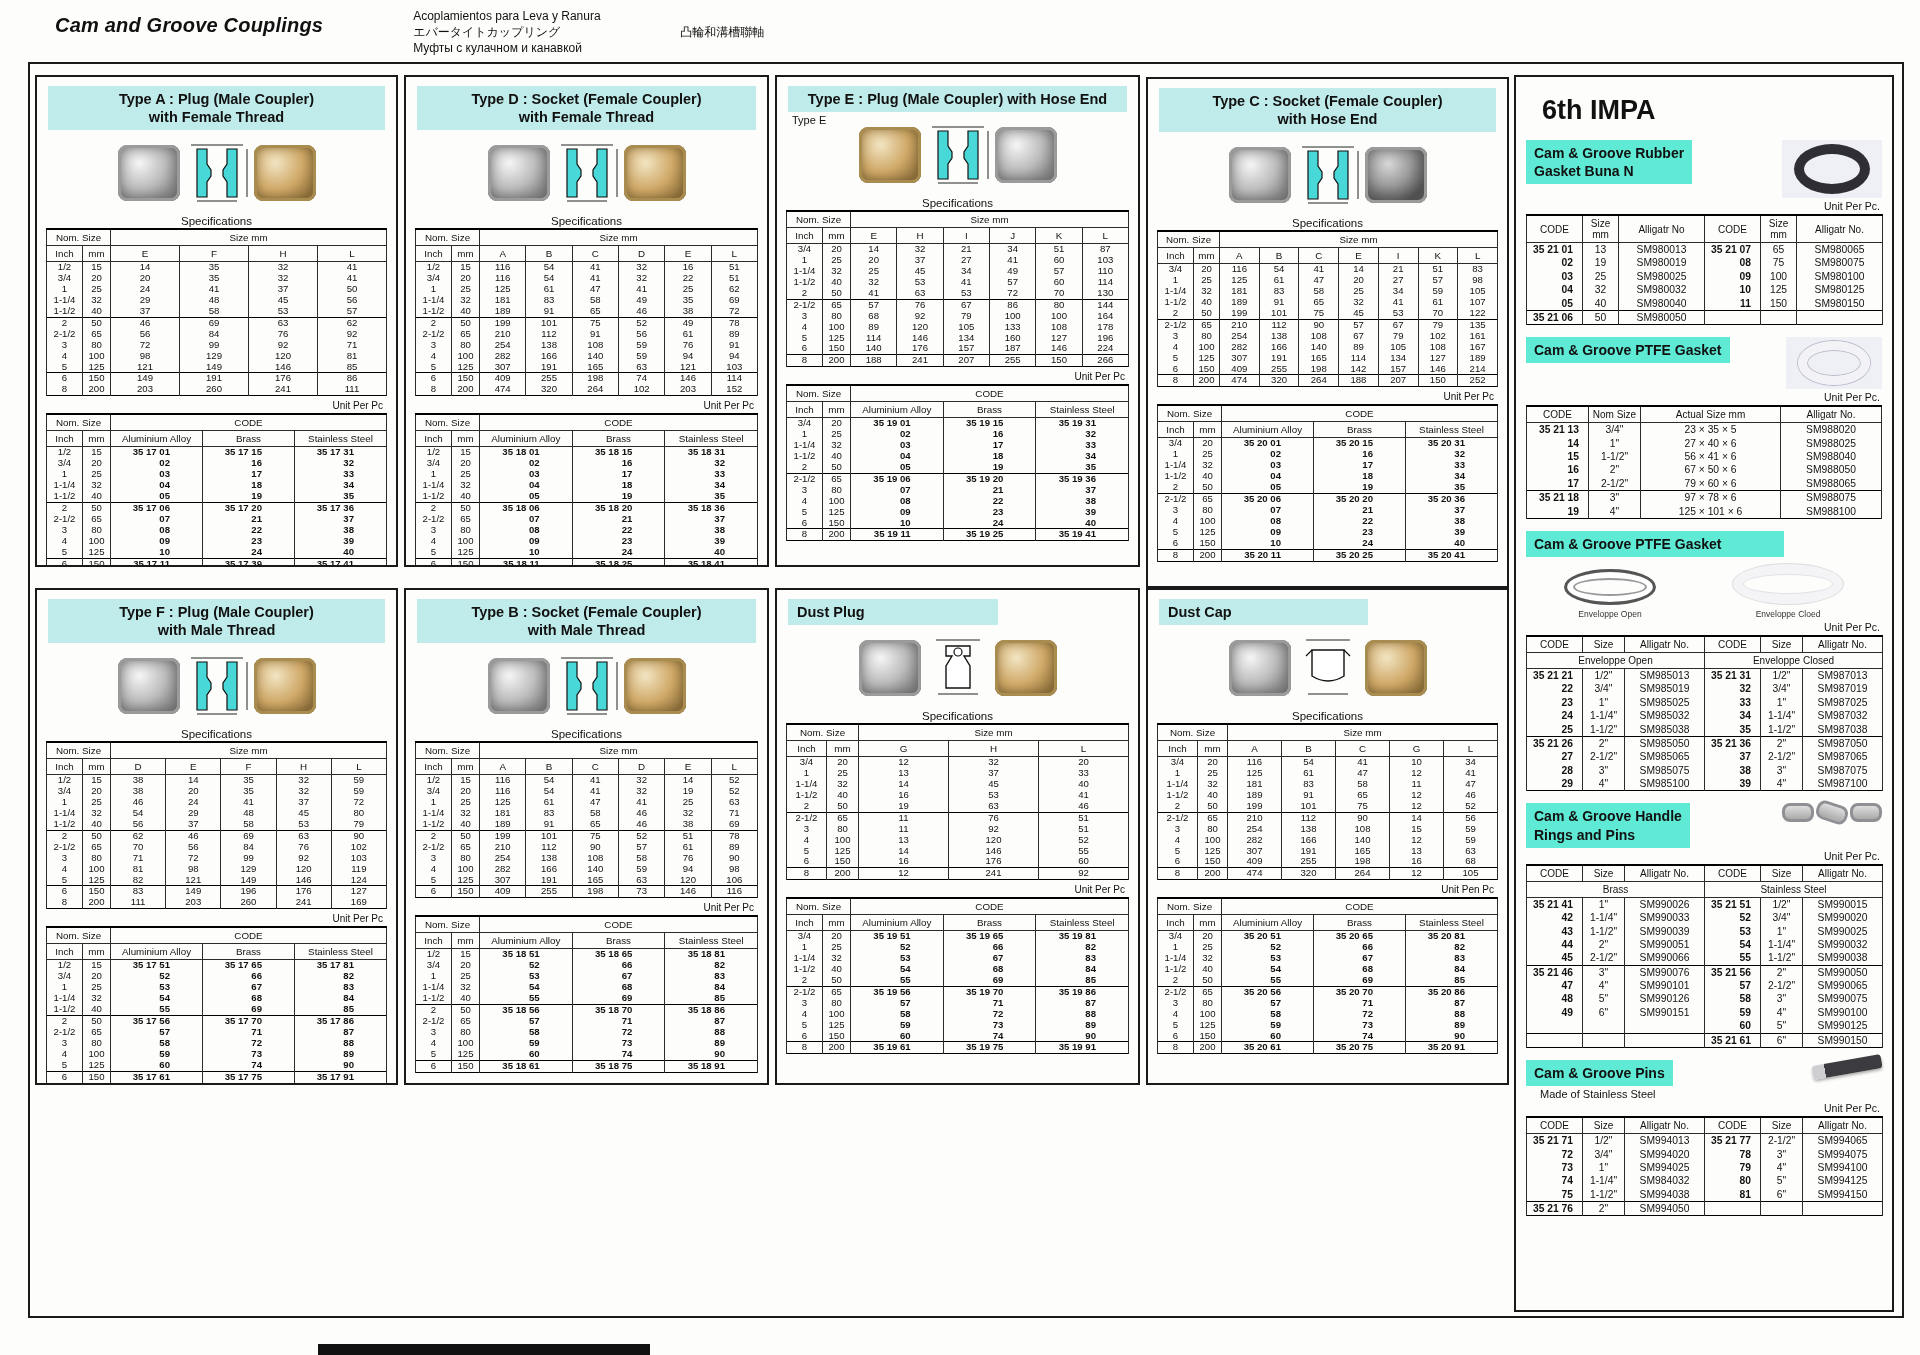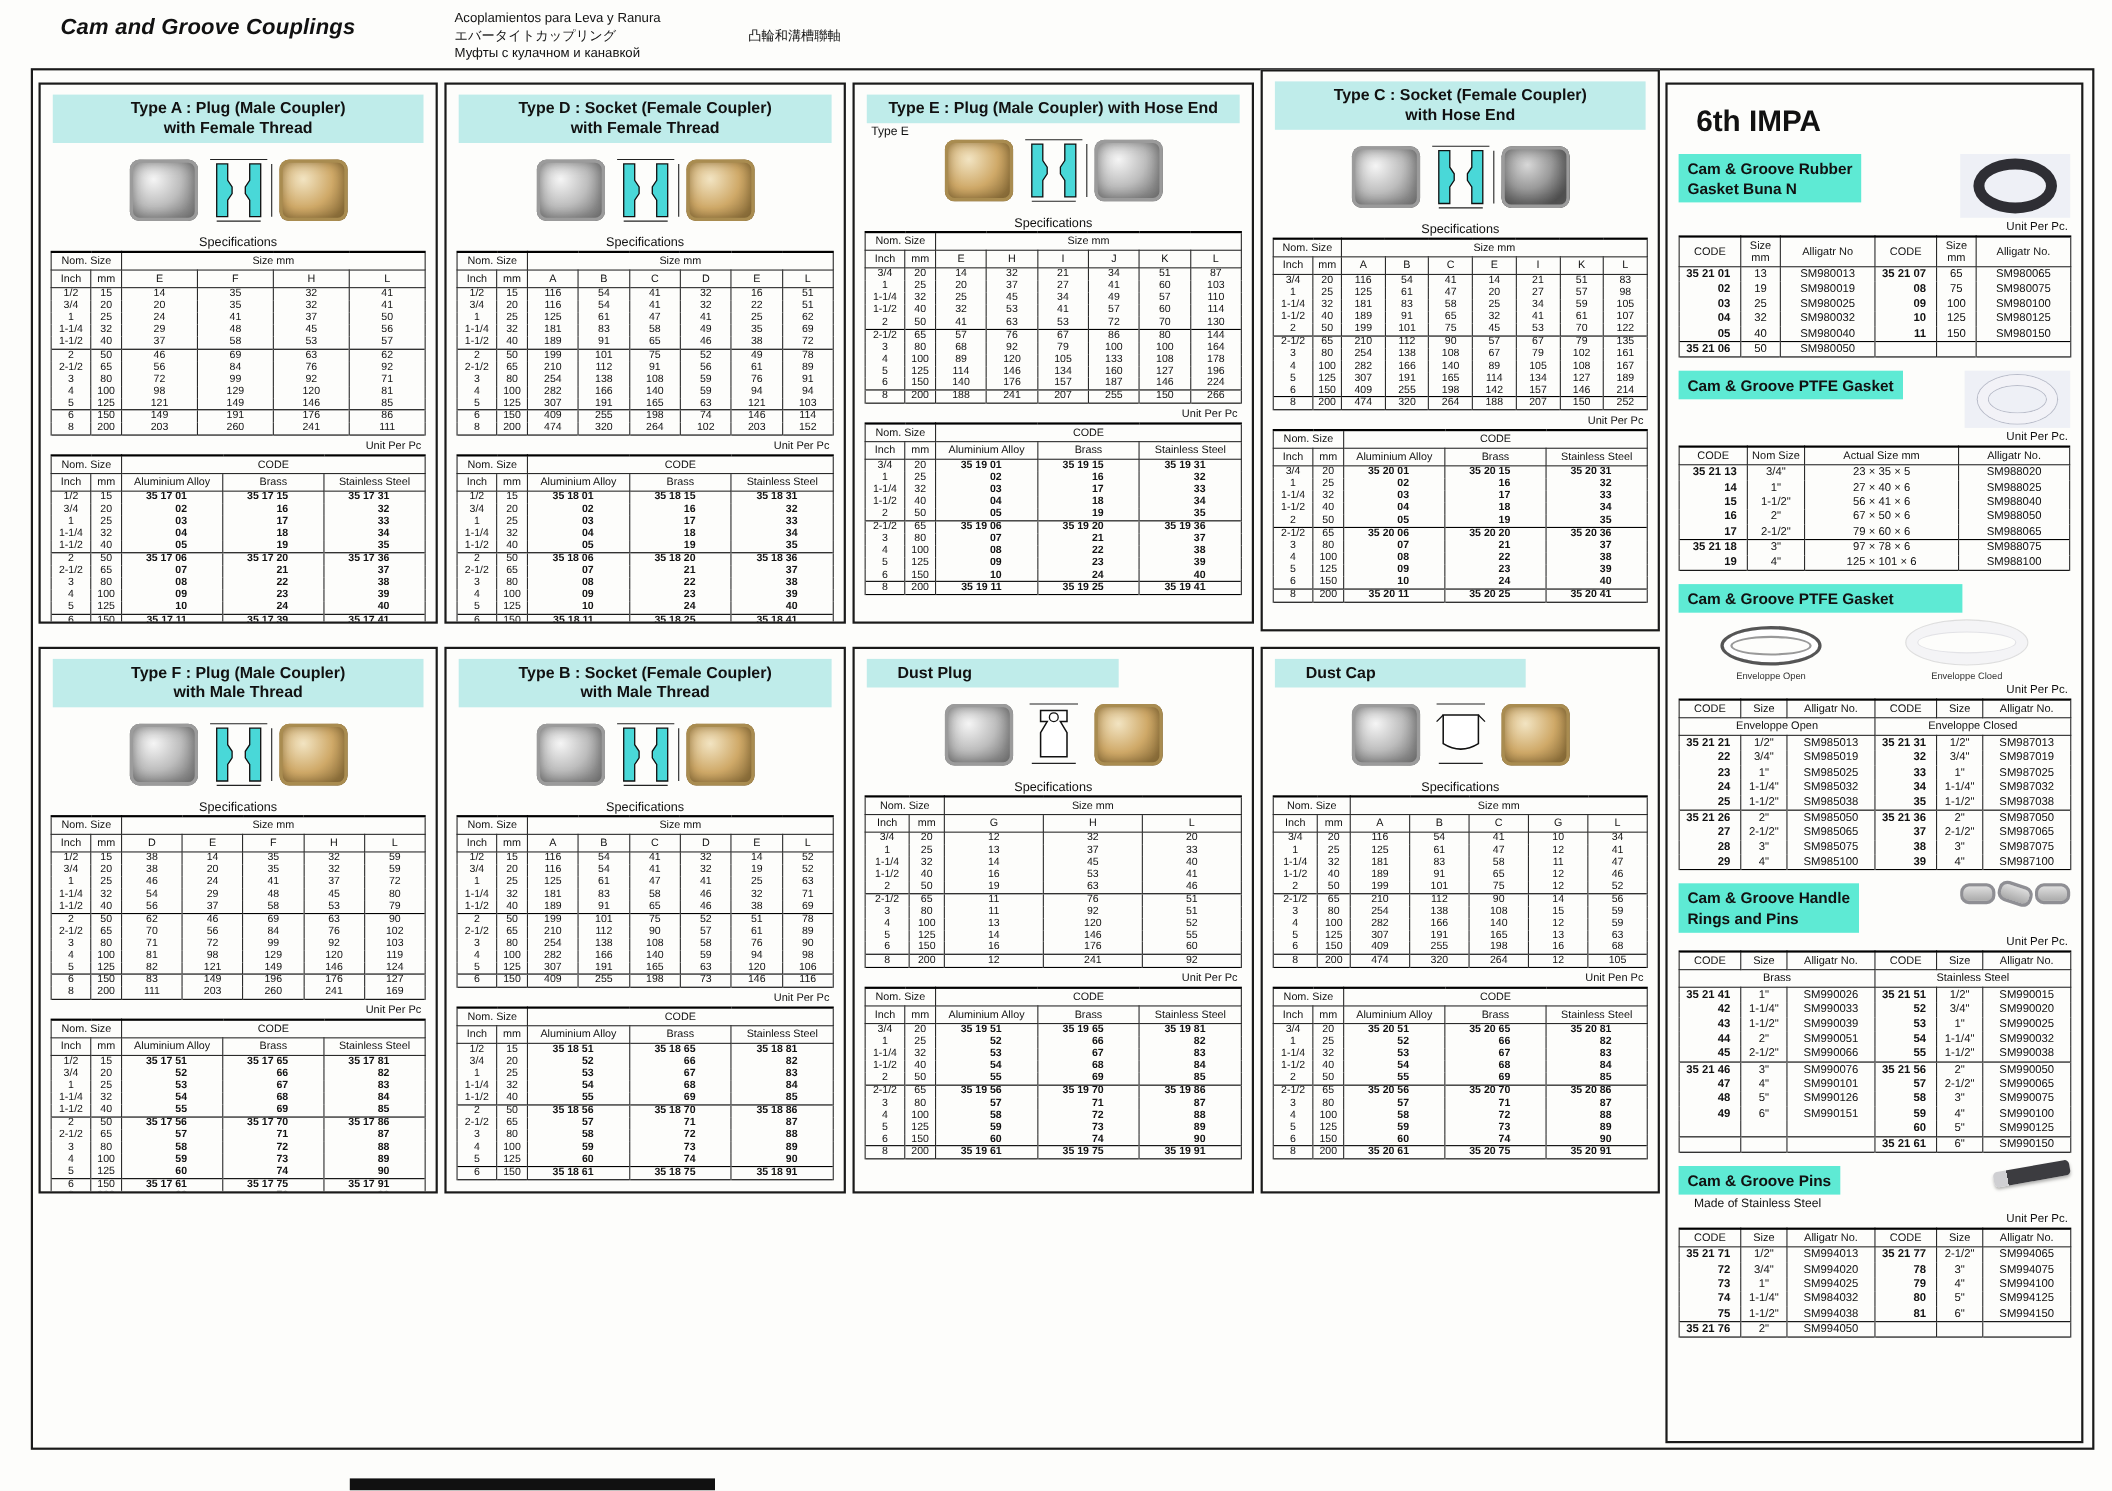--- a/index.html
+++ b/index.html
@@ -6,21 +6,21 @@
   body{width:1920px;height:1355px;position:relative;font-family:"Liberation Sans",sans-serif;color:#111;background:#fdfdfb;}
   .frame{position:absolute;left:28px;top:62px;width:1872px;height:1252px;border:2px solid #1a1a1a;background:#fdfdfb;}
   
   .hdr{position:absolute;left:55px;top:8px;display:flex;gap:90px;}
   .hdr-title{font-size:20px;font-weight:bold;font-style:italic;letter-spacing:.2px;padding-top:6px;}
   .hdr-right{font-size:12px;line-height:1.35;}
   .hdr-right .row2 span+span{margin-left:120px;}
   
   .panel{position:absolute;border:2px solid #1a1a1a;background:#fdfdfb;padding:7px 9px;box-sizing:border-box;overflow:hidden;}
   .banner{background:#bfecea;text-align:center;font-weight:bold;font-size:14.5px;line-height:1.25;padding:4px 2px;margin:2px 2px 4px 2px;}
-  .banner.short{width:58%;text-align:left;padding-left:28px;}
+  .banner.short{width:58%;text-align:left;padding-left:9px;}
   .b2:empty{display:none;}
   .imgs{height:78px;display:flex;align-items:center;justify-content:center;gap:1px;margin:2px 0 2px 0;position:relative;}
   .lab{position:absolute;left:6px;top:-2px;font-size:11px;}
   .lab:empty{display:none;}
   .photo{width:62px;height:56px;border-radius:9px;background:radial-gradient(circle at 35% 32%,#f5f5f5,#bdbdbd 45%,#8d8d8d 72%,#707070);box-shadow:inset 0 0 0 3px #9b9b9b, inset 0 0 14px #5c5c5c;}
   .photo.brass{background:radial-gradient(circle at 35% 32%,#f2e4c2,#cfa968 48%,#93753f 80%);box-shadow:inset 0 0 0 3px #a98c50, inset 0 0 12px #6d5528;}
   .photo.dark{background:radial-gradient(circle at 38% 30%,#d8d8d8,#9a9a9a 40%,#4c4c4c 75%);}
   .draw{flex:0 0 auto;}
   
   .speclab{text-align:center;font-size:11.5px;margin:3px 0 1px 0;}
@@ -879,21 +879,21 @@
             <td>200</td>
             <td class="codecell">35 19 11</td>
             <td class="codecell">35 19 25</td>
             <td class="codecell">35 19 41</td>
           </tr>
         </tbody>
       </table>
     </div>
 </div>
 
-<div class="panel" style="left:1146px;top:63px;width:363px;height:511px">
+<div class="panel" style="left:1146px;top:77px;width:363px;height:511px">
   <div class="banner">
     <div class="b1">Type C : Socket (Female Coupler)</div>
     <div class="b2">with Hose End</div>
   </div>
   <div class="imgs">
 
     <div class="photo"></div>
     <svg class="draw" width="72" height="64" viewBox="0 0 72 64">
       <line x1="10" y1="4" x2="62" y2="4" stroke="#222" stroke-width="1"></line>
       <path d="M16 8 h10 v15 l4 6 v6 l-4 6 v15 h-10 z" fill="#49d8d8" stroke="#111" stroke-width="1.2"></path>

